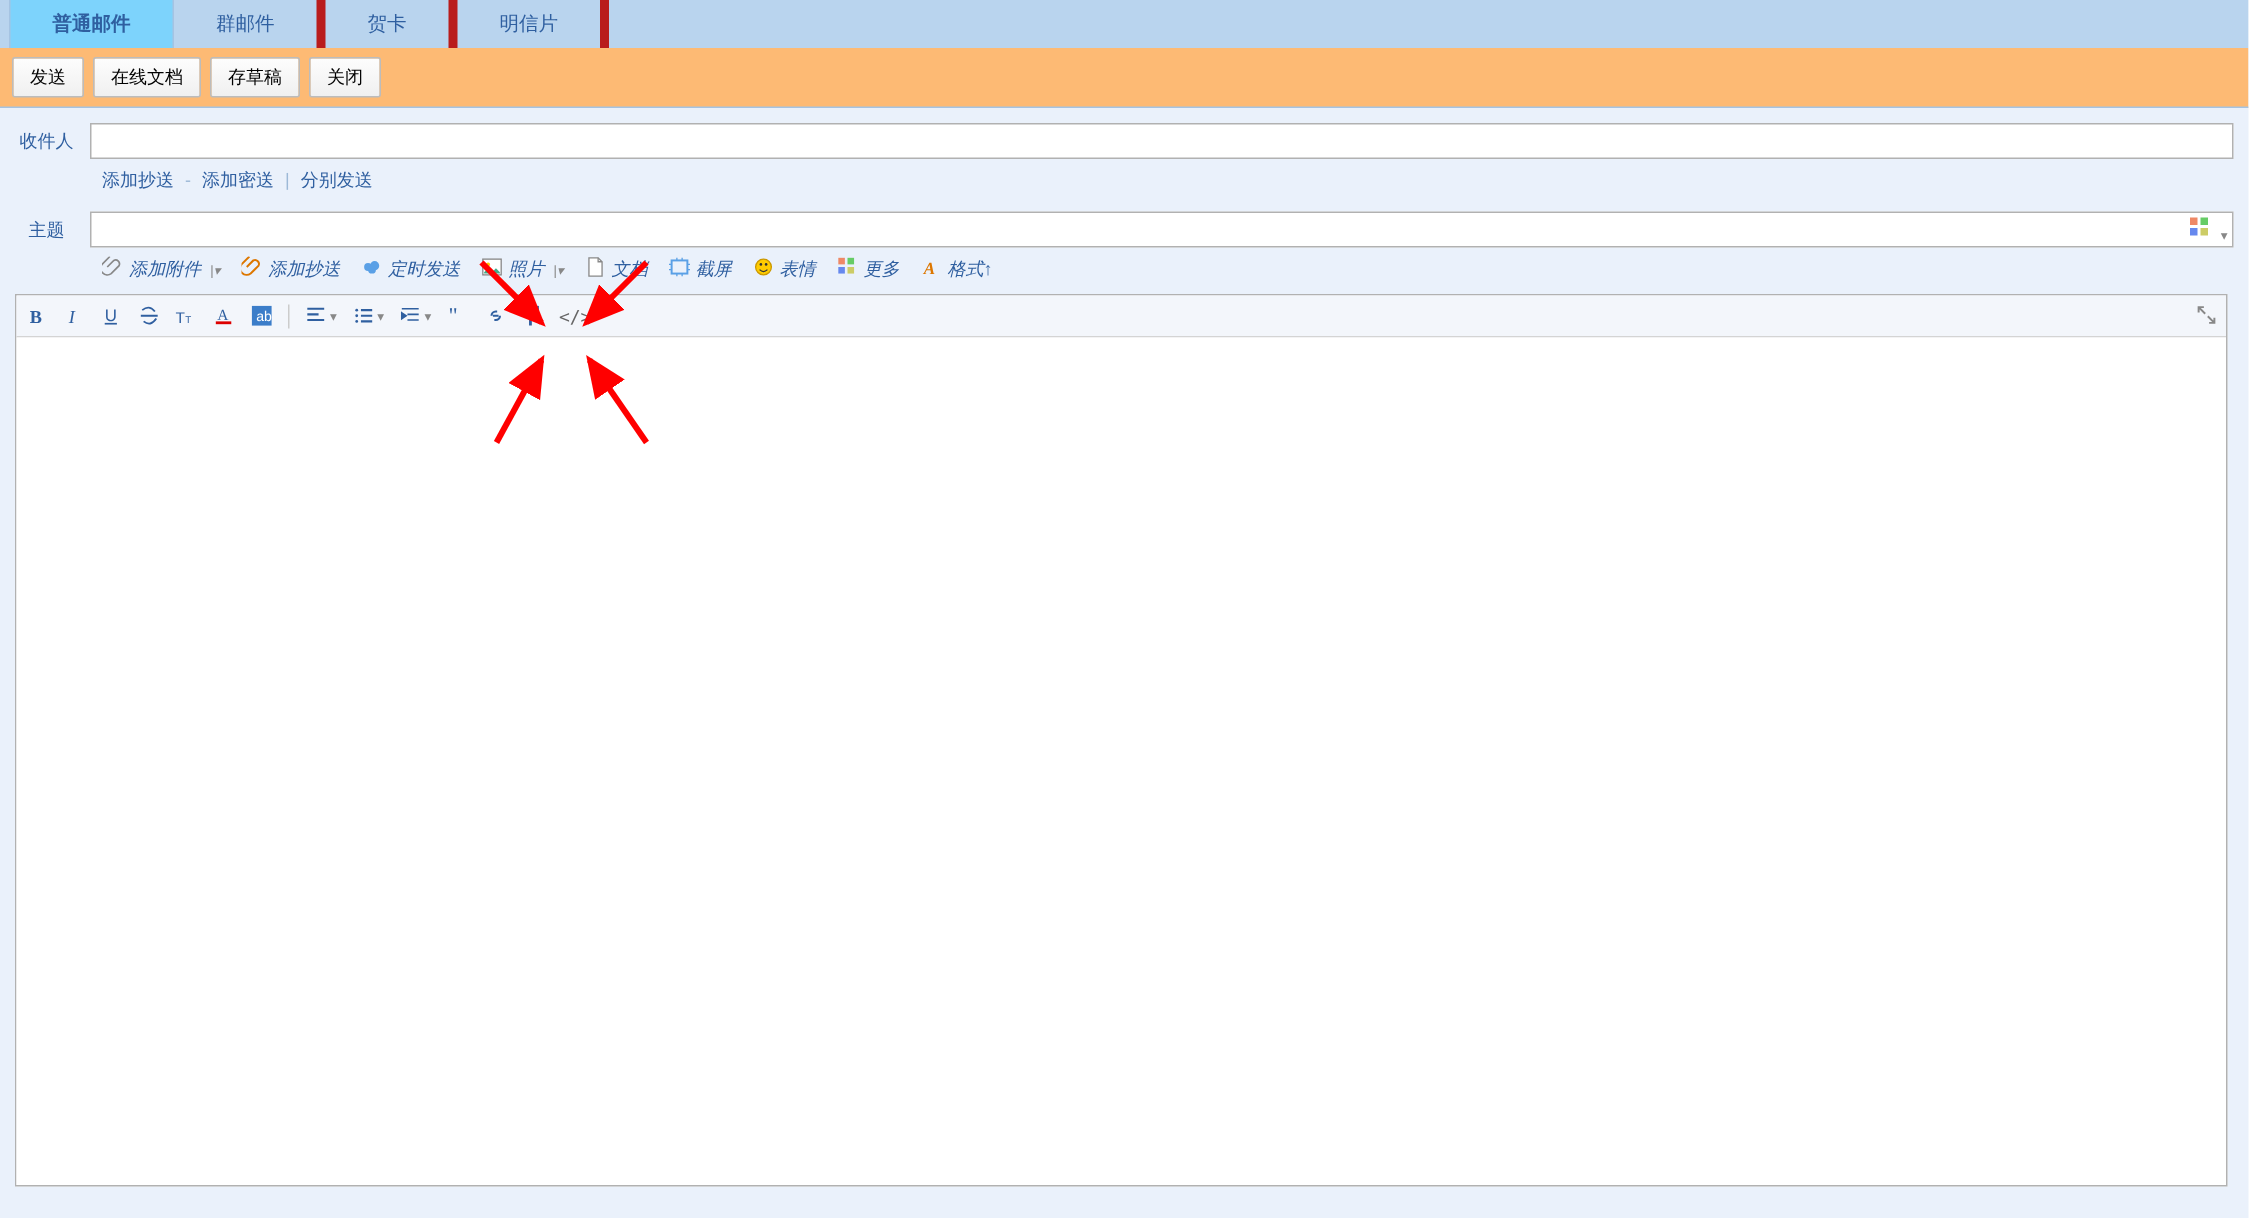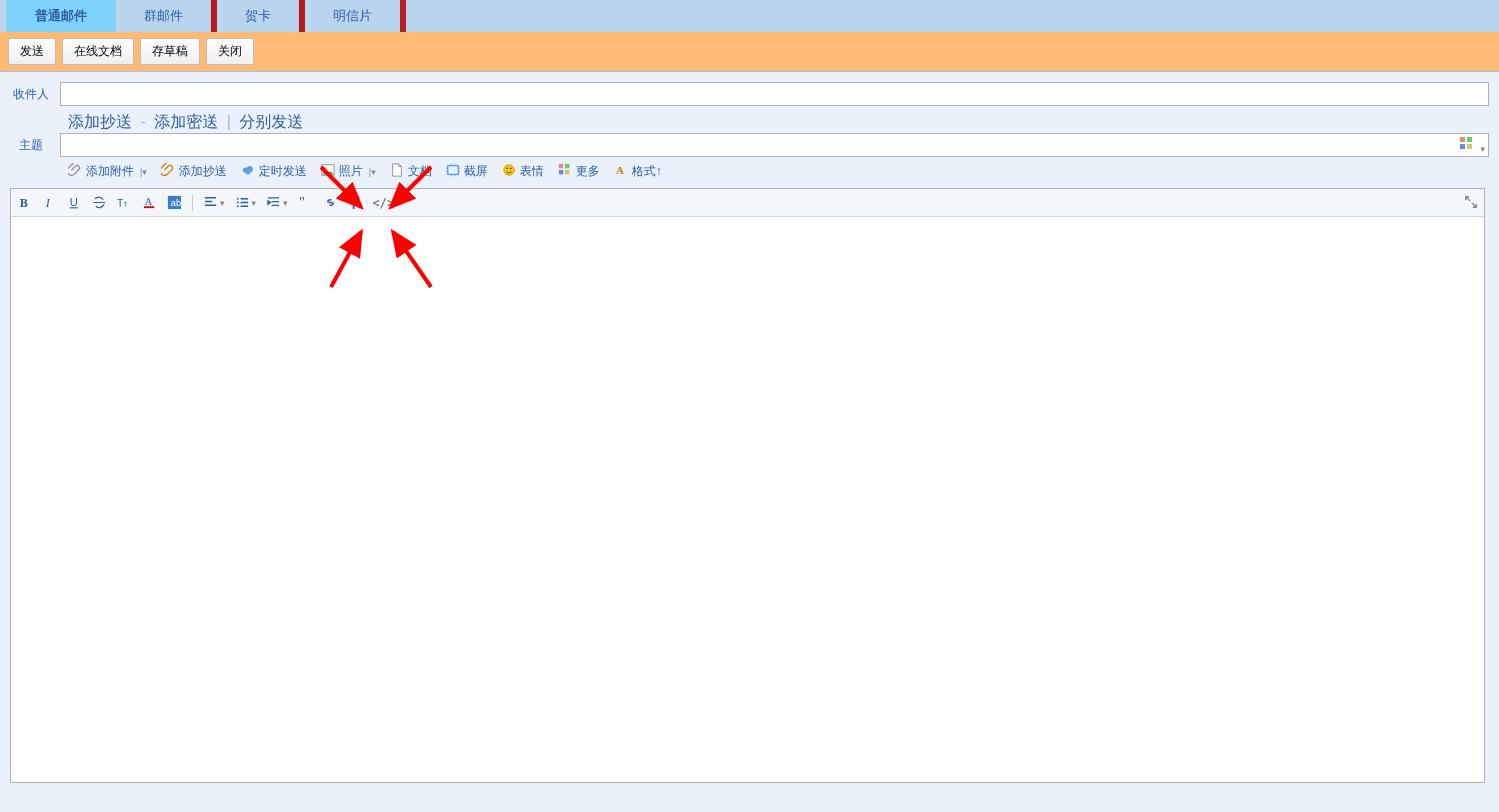--- a/index.html
+++ b/index.html
@@ -70,32 +70,34 @@
   font-size: 12px;
   background:#fff;
 }
 .subject-wrap { position: relative; flex:1; display:flex; }
 .grid-icon-btn {
   position:absolute; right:4px; top:3px; cursor:pointer;
 }
 .links-row {
   margin-left: 58px;
   color: #2f5fa0;
-  font-size: 16px;
+  font-size: 12px;
+  margin-bottom: 12px;
 }
 .links-row a { color: #2f5fa0; text-decoration: none; cursor:pointer; }
 .links-row .sep { color:#9db9d7; margin:0 4px; }
 .attach-bar {
   margin-left: 58px;
   display: flex;
   align-items: center;
   gap: 14px;
   color: #2f5fa0;
   font-size:12px;
   padding-bottom:8px;
+  font-style:italic;
 }
 .attach-item { display:flex; align-items:center; gap:4px; cursor:pointer; }
 .attach-item svg { width:14px; height:14px; }
 .drop { font-size:9px; color:#888; margin-left:2px; }
 .editor-wrap {
   display:flex;
 }
 .body-label {
   width: 50px; text-align:right; color:#2f5fa0; padding-right:8px; padding-top:6px;
 }

